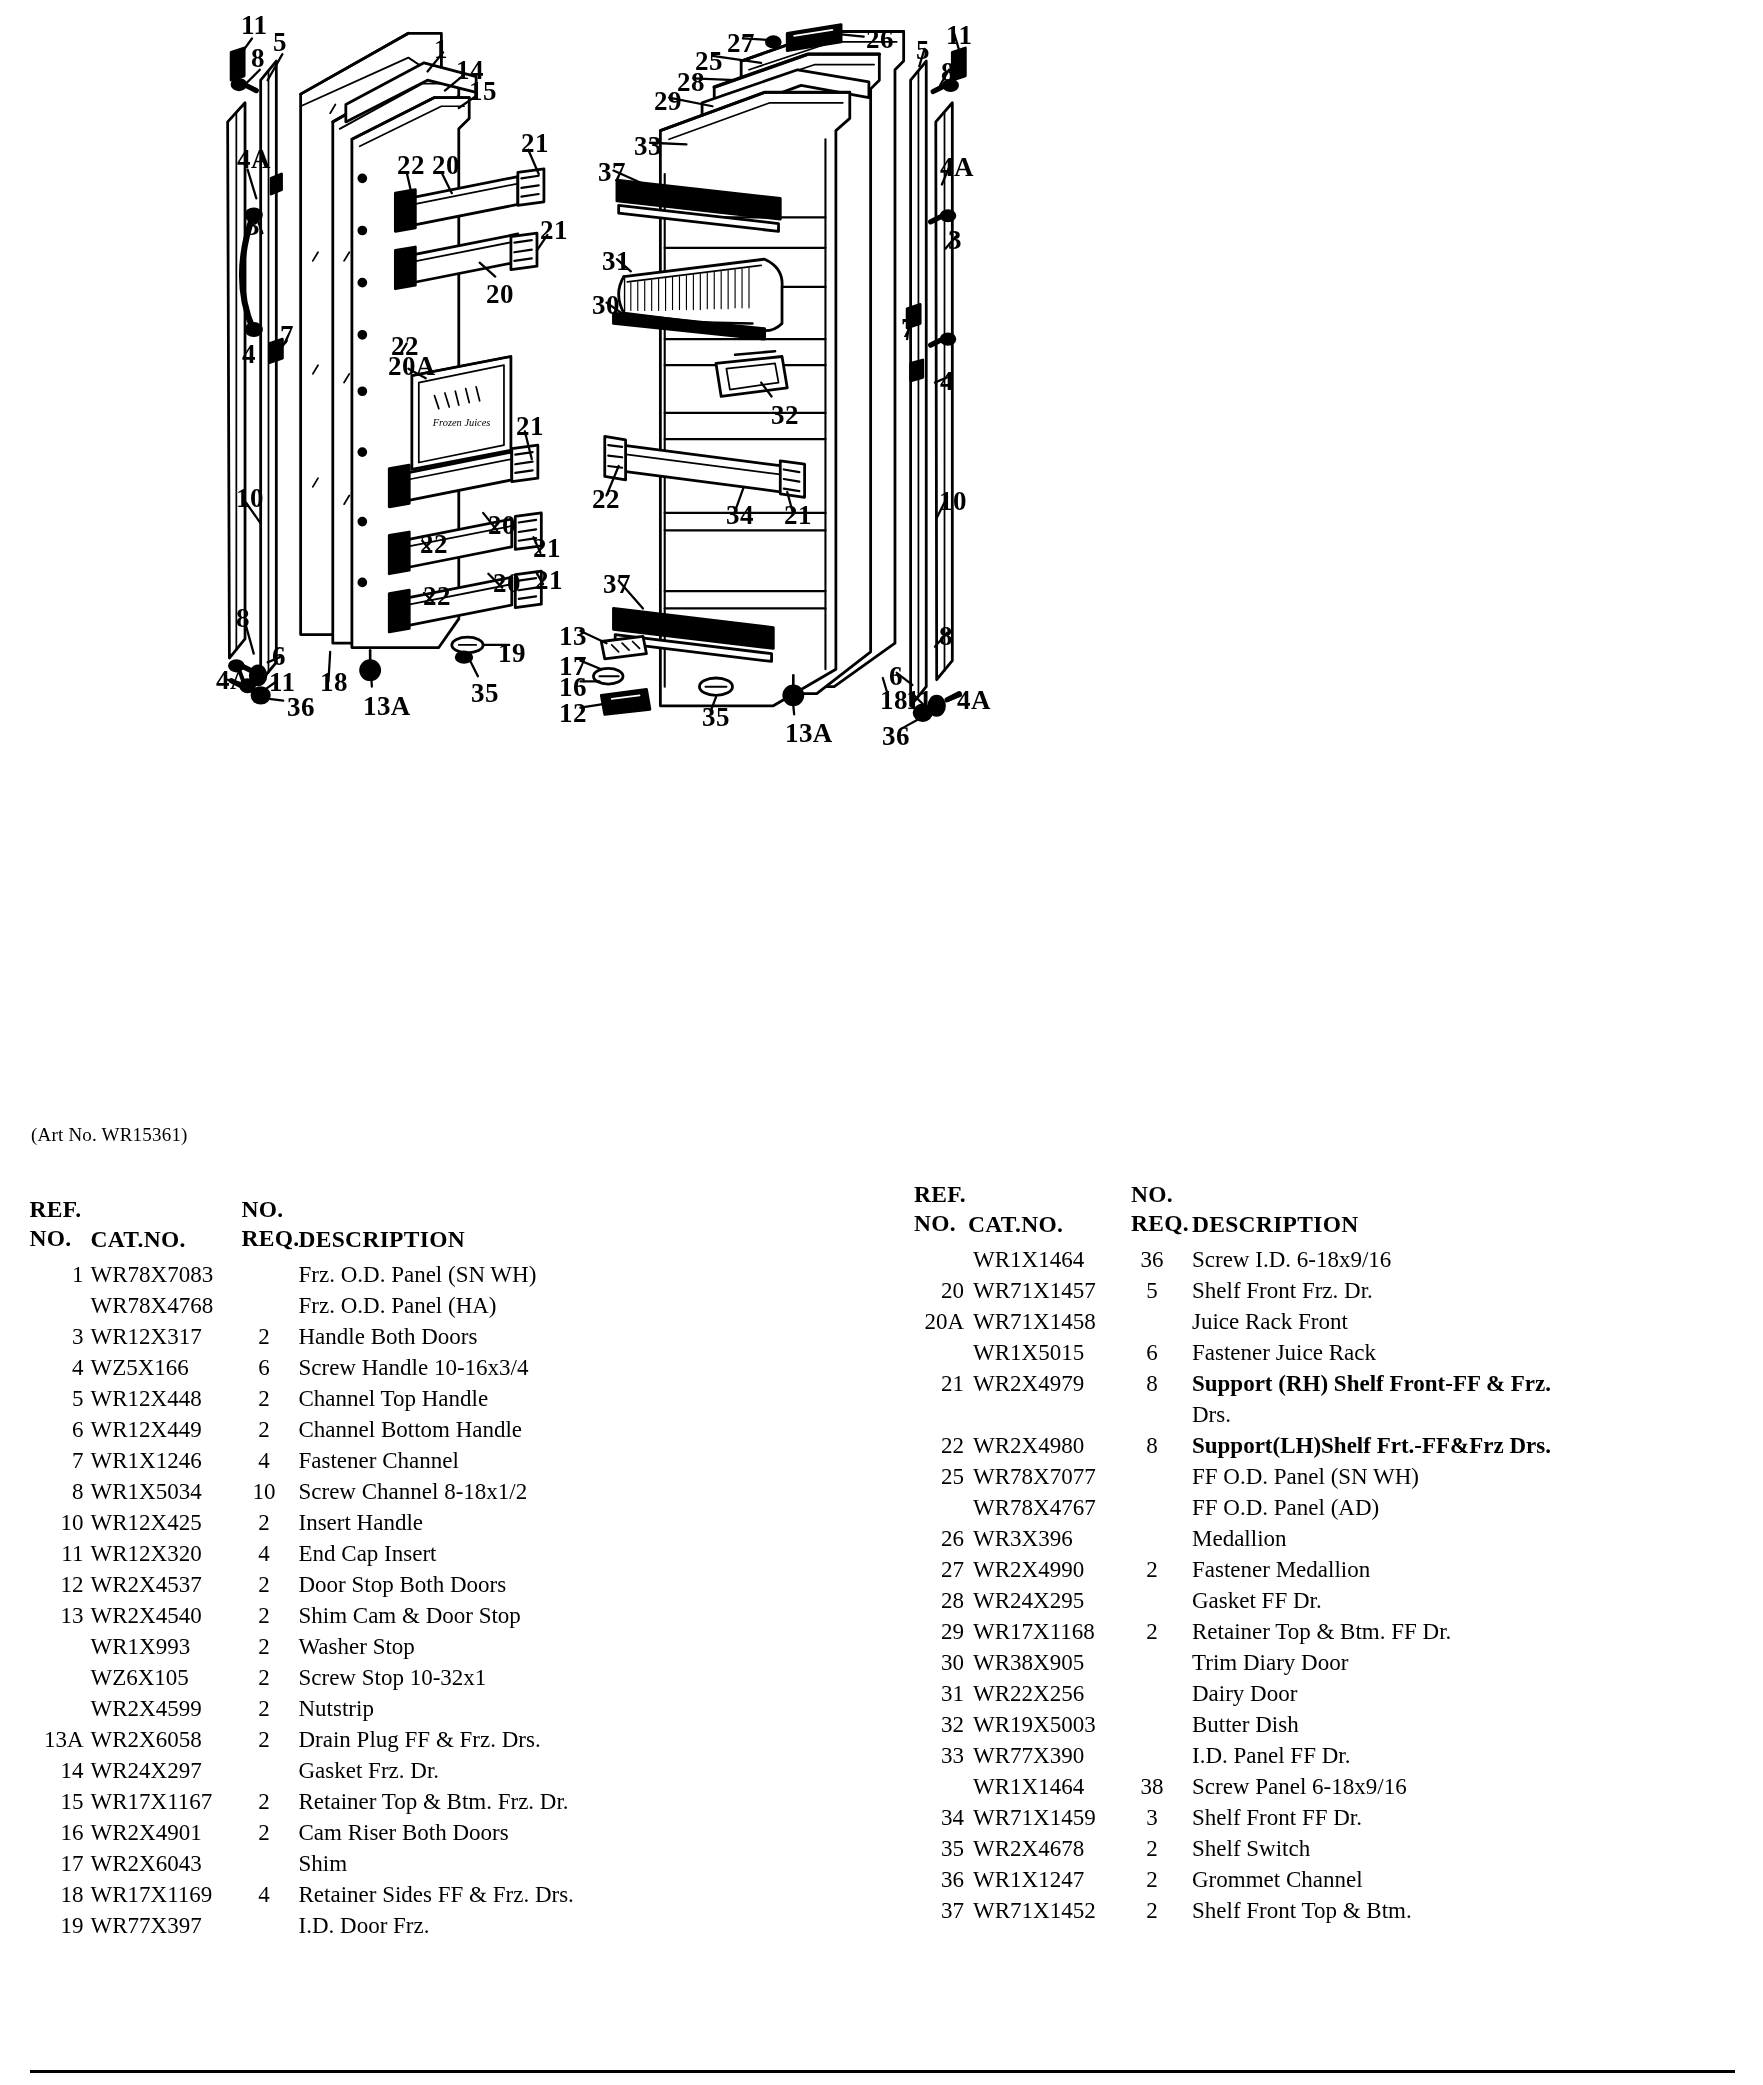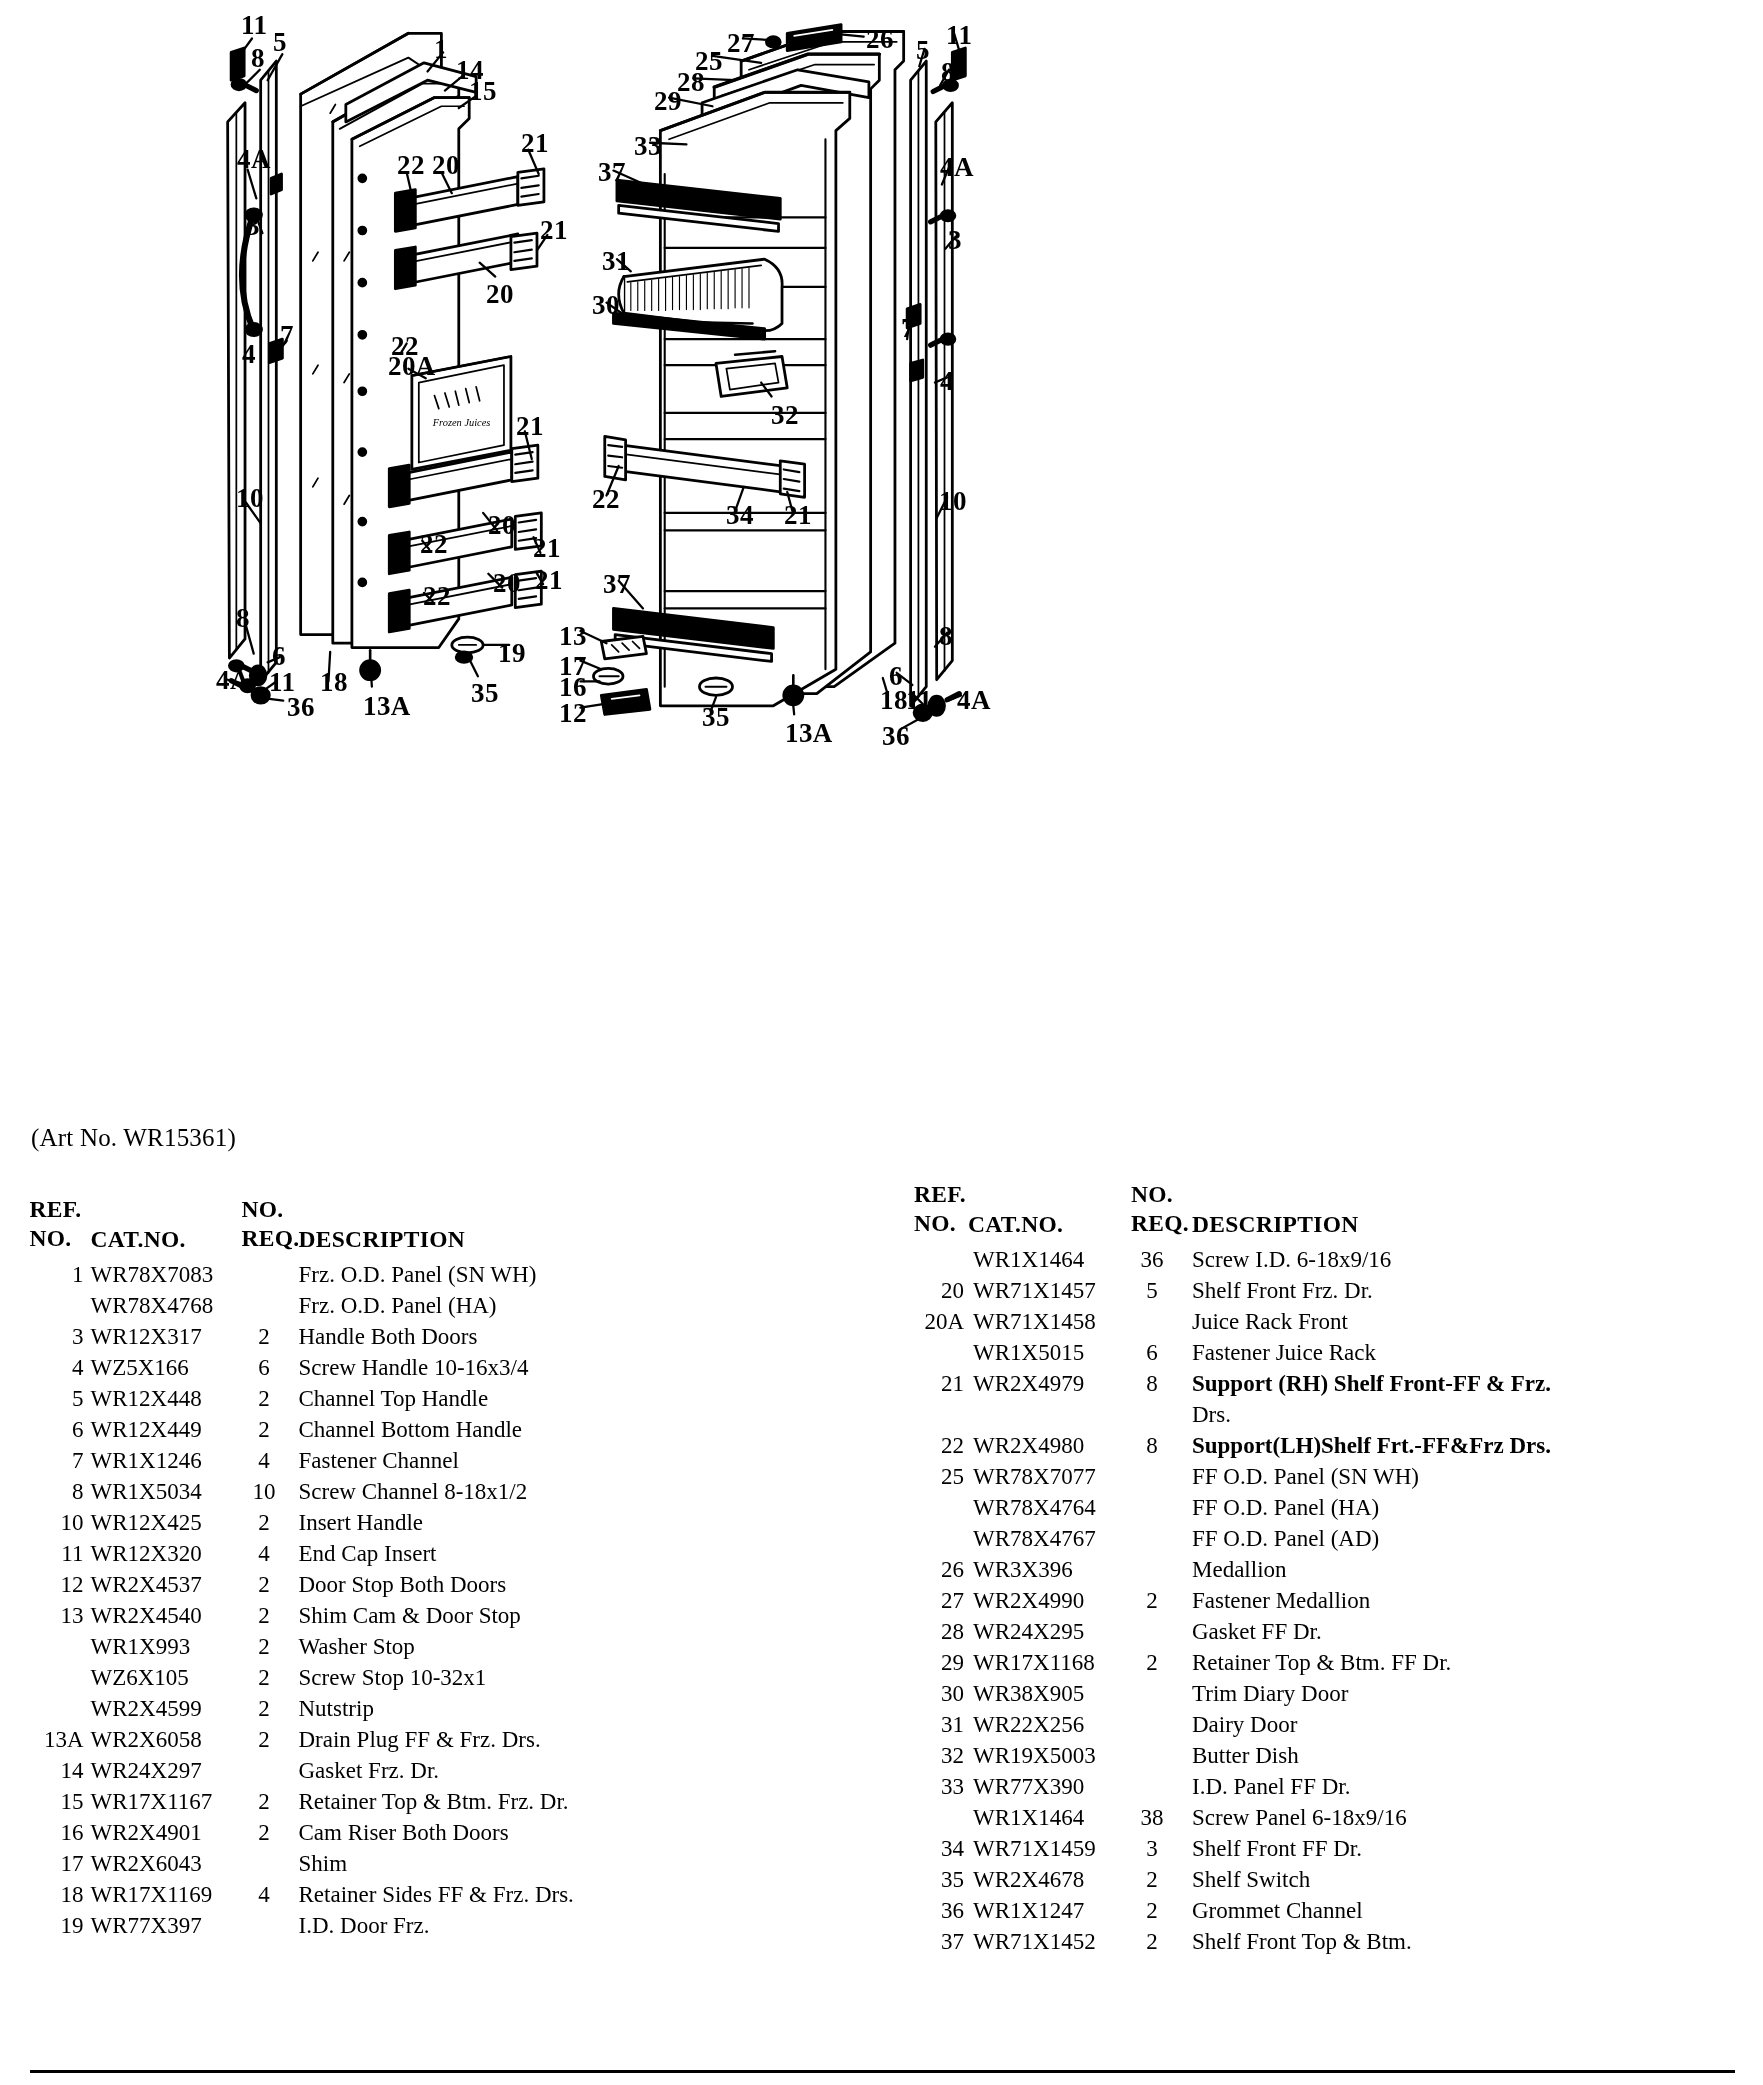--- a/index.html
+++ b/index.html
@@ -34,21 +34,21 @@
     letter-spacing: 0.4px;
     color: #000;
     white-space: nowrap;
   }
 
   
   #art-no {
     position: absolute;
     left: 31px;
     top: 1124px;
-    font-size: 25px;
+    font-size: 19px;
     letter-spacing: 0.2px;
   }
 
   
   .parts-table {
     position: absolute;
     font-family: "Liberation Serif", "DejaVu Serif", serif;
     font-size: 23px;
   }
   #table-left  { left: 29.5px;  top: 1195px; width: 782px; }
@@ -664,26 +664,20 @@
         <span class="cell c-desc bold-desc">Support(LH)Shelf Frt.-FF&amp;Frz Drs.</span>
       </div>
       <div class="row">
         <span class="cell c-ref">25</span>
         <span class="cell c-cat">WR78X7077</span>
         <span class="cell c-req"></span>
         <span class="cell c-desc">FF O.D. Panel (SN WH)</span>
       </div>
       <div class="row">
         <span class="cell c-ref"></span>
-        <span class="cell c-cat">WR78X4764</span>
-        <span class="cell c-req"></span>
-        <span class="cell c-desc">FF O.D. Panel (HA)</span>
-      </div>
-      <div class="row">
-        <span class="cell c-ref"></span>
         <span class="cell c-cat">WR78X4767</span>
         <span class="cell c-req"></span>
         <span class="cell c-desc">FF O.D. Panel (AD)</span>
       </div>
       <div class="row">
         <span class="cell c-ref">26</span>
         <span class="cell c-cat">WR3X396</span>
         <span class="cell c-req"></span>
         <span class="cell c-desc">Medallion</span>
       </div>

